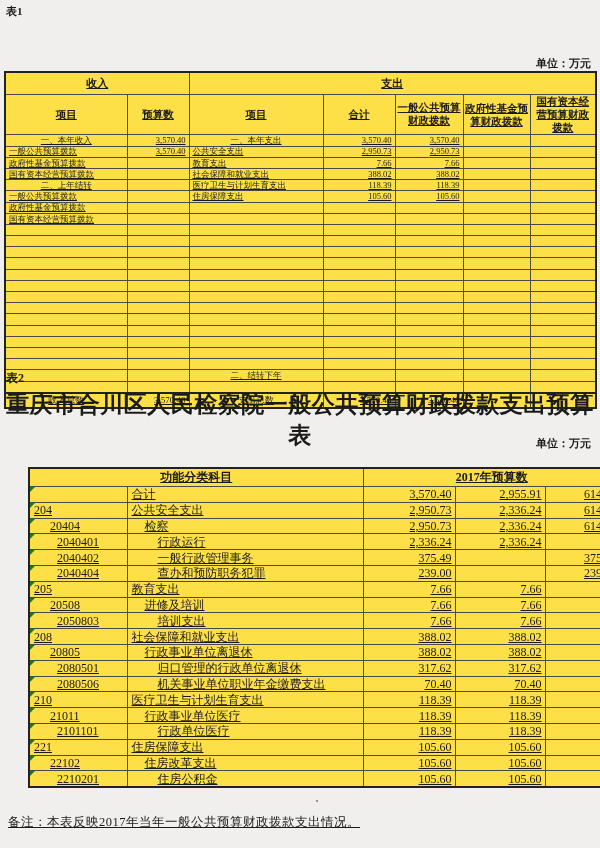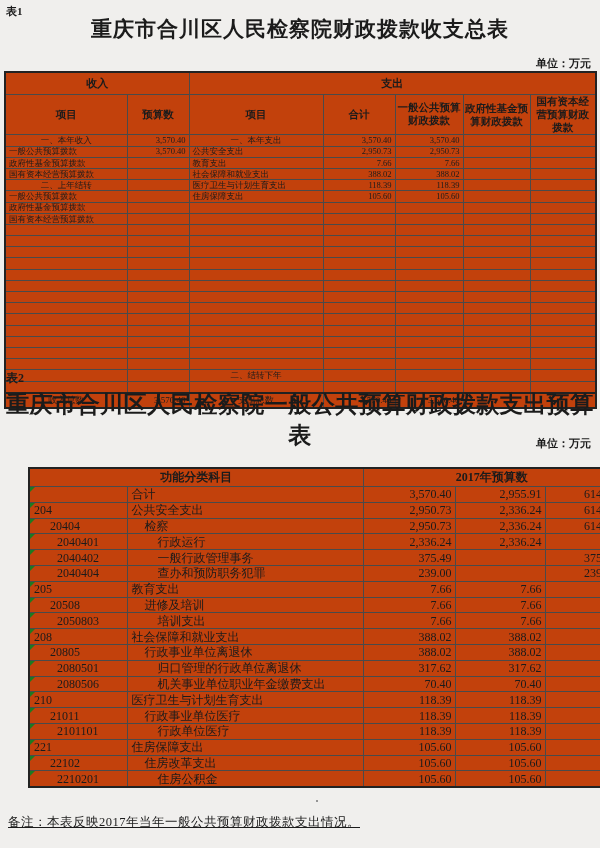--- a/index.html
+++ b/index.html
@@ -13,21 +13,21 @@
   #tag2{top:370px;font-size:12px;}
   .doc-title{
     position:absolute;left:0;width:100%;text-align:center;margin:0;
     font-family:"Liberation Sans","DejaVu Sans",sans-serif;font-weight:bold;
   }
   #title1{top:15px;font-size:21px;letter-spacing:1px;}
   #title2{top:389px;font-size:23px;letter-spacing:0.5px;}
   .unit{position:absolute;right:9px;font-size:11px;font-weight:bold;}
   #unit1{top:56px;}
   #unit2{top:436px;}
-  table{border-collapse:collapse;table-layout:fixed;position:absolute;left:4px;background:#c2410c;}
+  table{border-collapse:collapse;table-layout:fixed;position:absolute;left:4px;background:#fde047;text-decoration:underline;}
   th,td{border:1px solid #4a4a4a;overflow:hidden;white-space:nowrap;padding:0 3px;}
   table{border:2px solid #222;}
   thead th{font-weight:bold;text-align:center;padding:0 1px;}
   
   #t1{top:71px;width:591px;font-size:8.5px;}
   #t1 thead tr:first-child th{height:21px;font-size:11px;}
   #t1 thead tr:last-child th{height:24px;font-size:10.5px;}
   #t1 th.smallhead{font-size:8px;line-height:1.25;white-space:normal;}
   #t1 th.medhead{font-size:9.5px;line-height:1.2;white-space:normal;text-align:center;}
   #t1 tbody td{height:10.2px;line-height:1;}
@@ -53,21 +53,20 @@
   .nlvl2{padding-left:30px;}
   .note{position:absolute;left:8px;top:814px;font-size:12.5px;letter-spacing:0.5px;text-decoration:underline;}
   .speck{position:absolute;left:316px;top:800px;width:2px;height:2px;background:#777;border-radius:50%;}
 </style>
 </head>
 <body>
 
 <div class="page">
 
   <div class="tag" id="tag1">表1</div>
-  <h1 class="doc-title" id="title1">重庆市合川区人民检察院财政拨款收支总表</h1>
   <div class="unit" id="unit1">单位：万元</div>
 
   <table id="t1">
     <colgroup>
       <col style="width:122px">
         <col style="width:62px">
         <col style="width:134px">
       <col style="width:72px">
         <col style="width:68px">
         <col style="width:67px">

